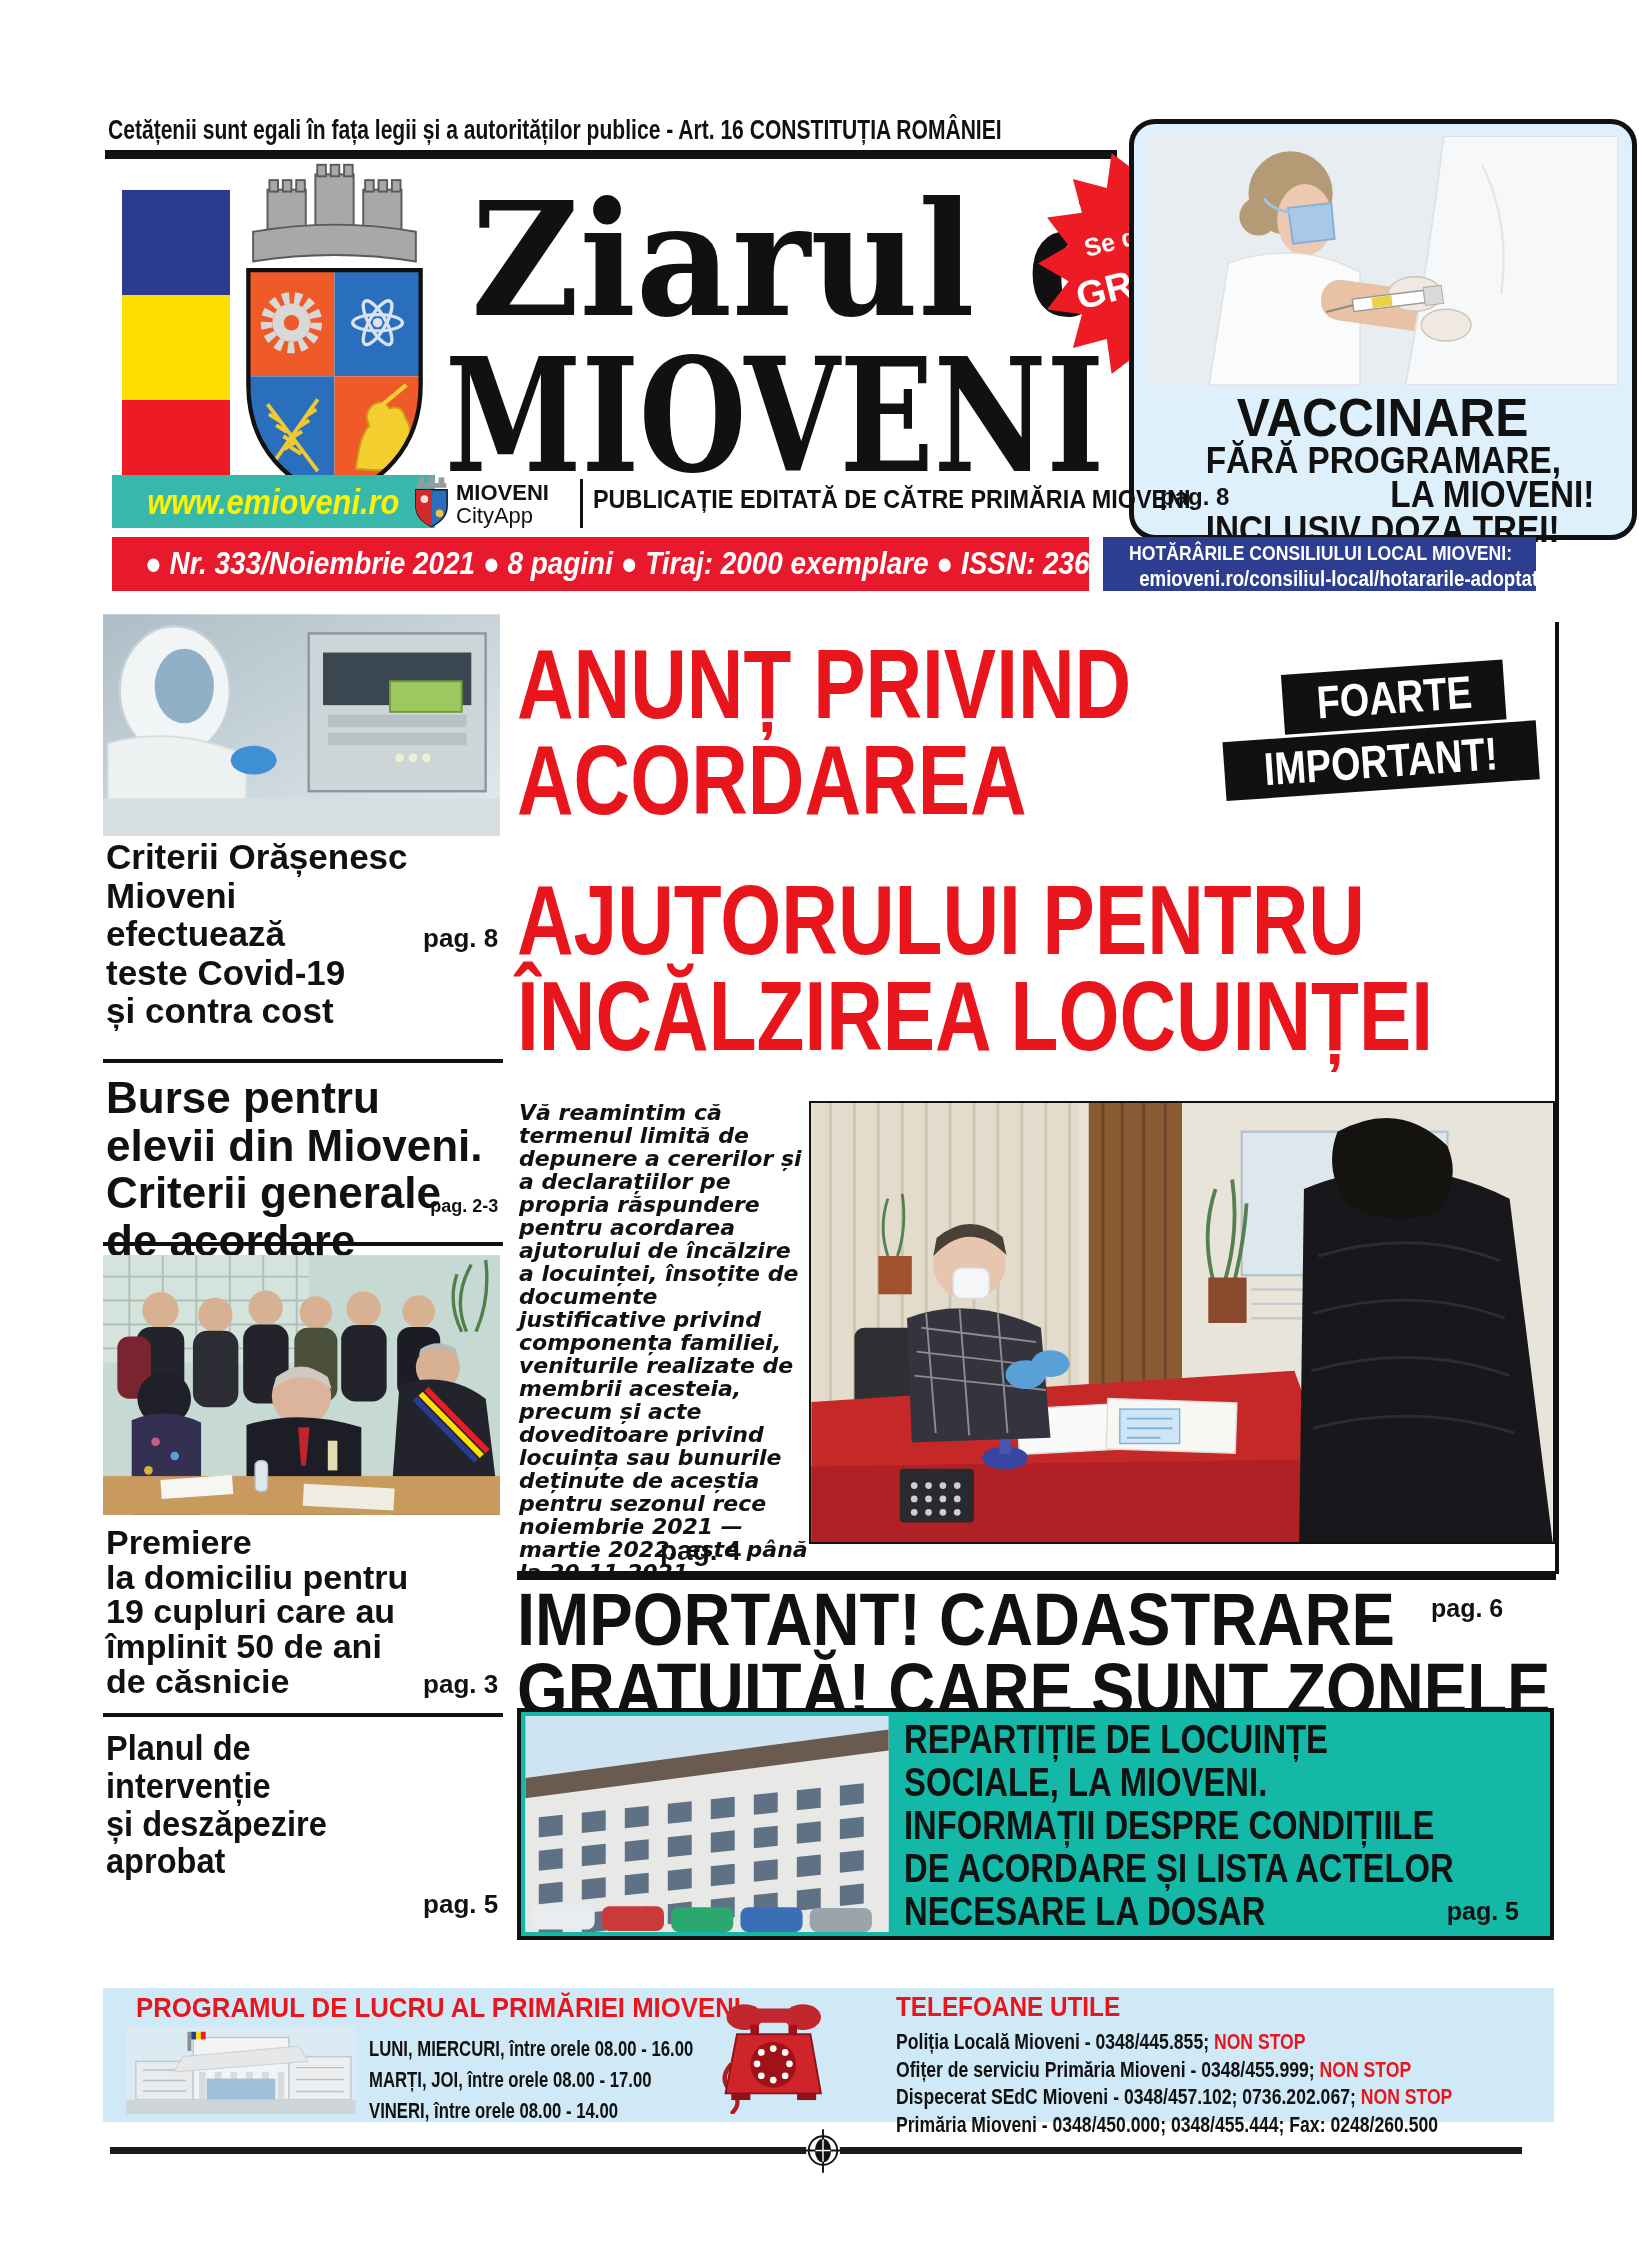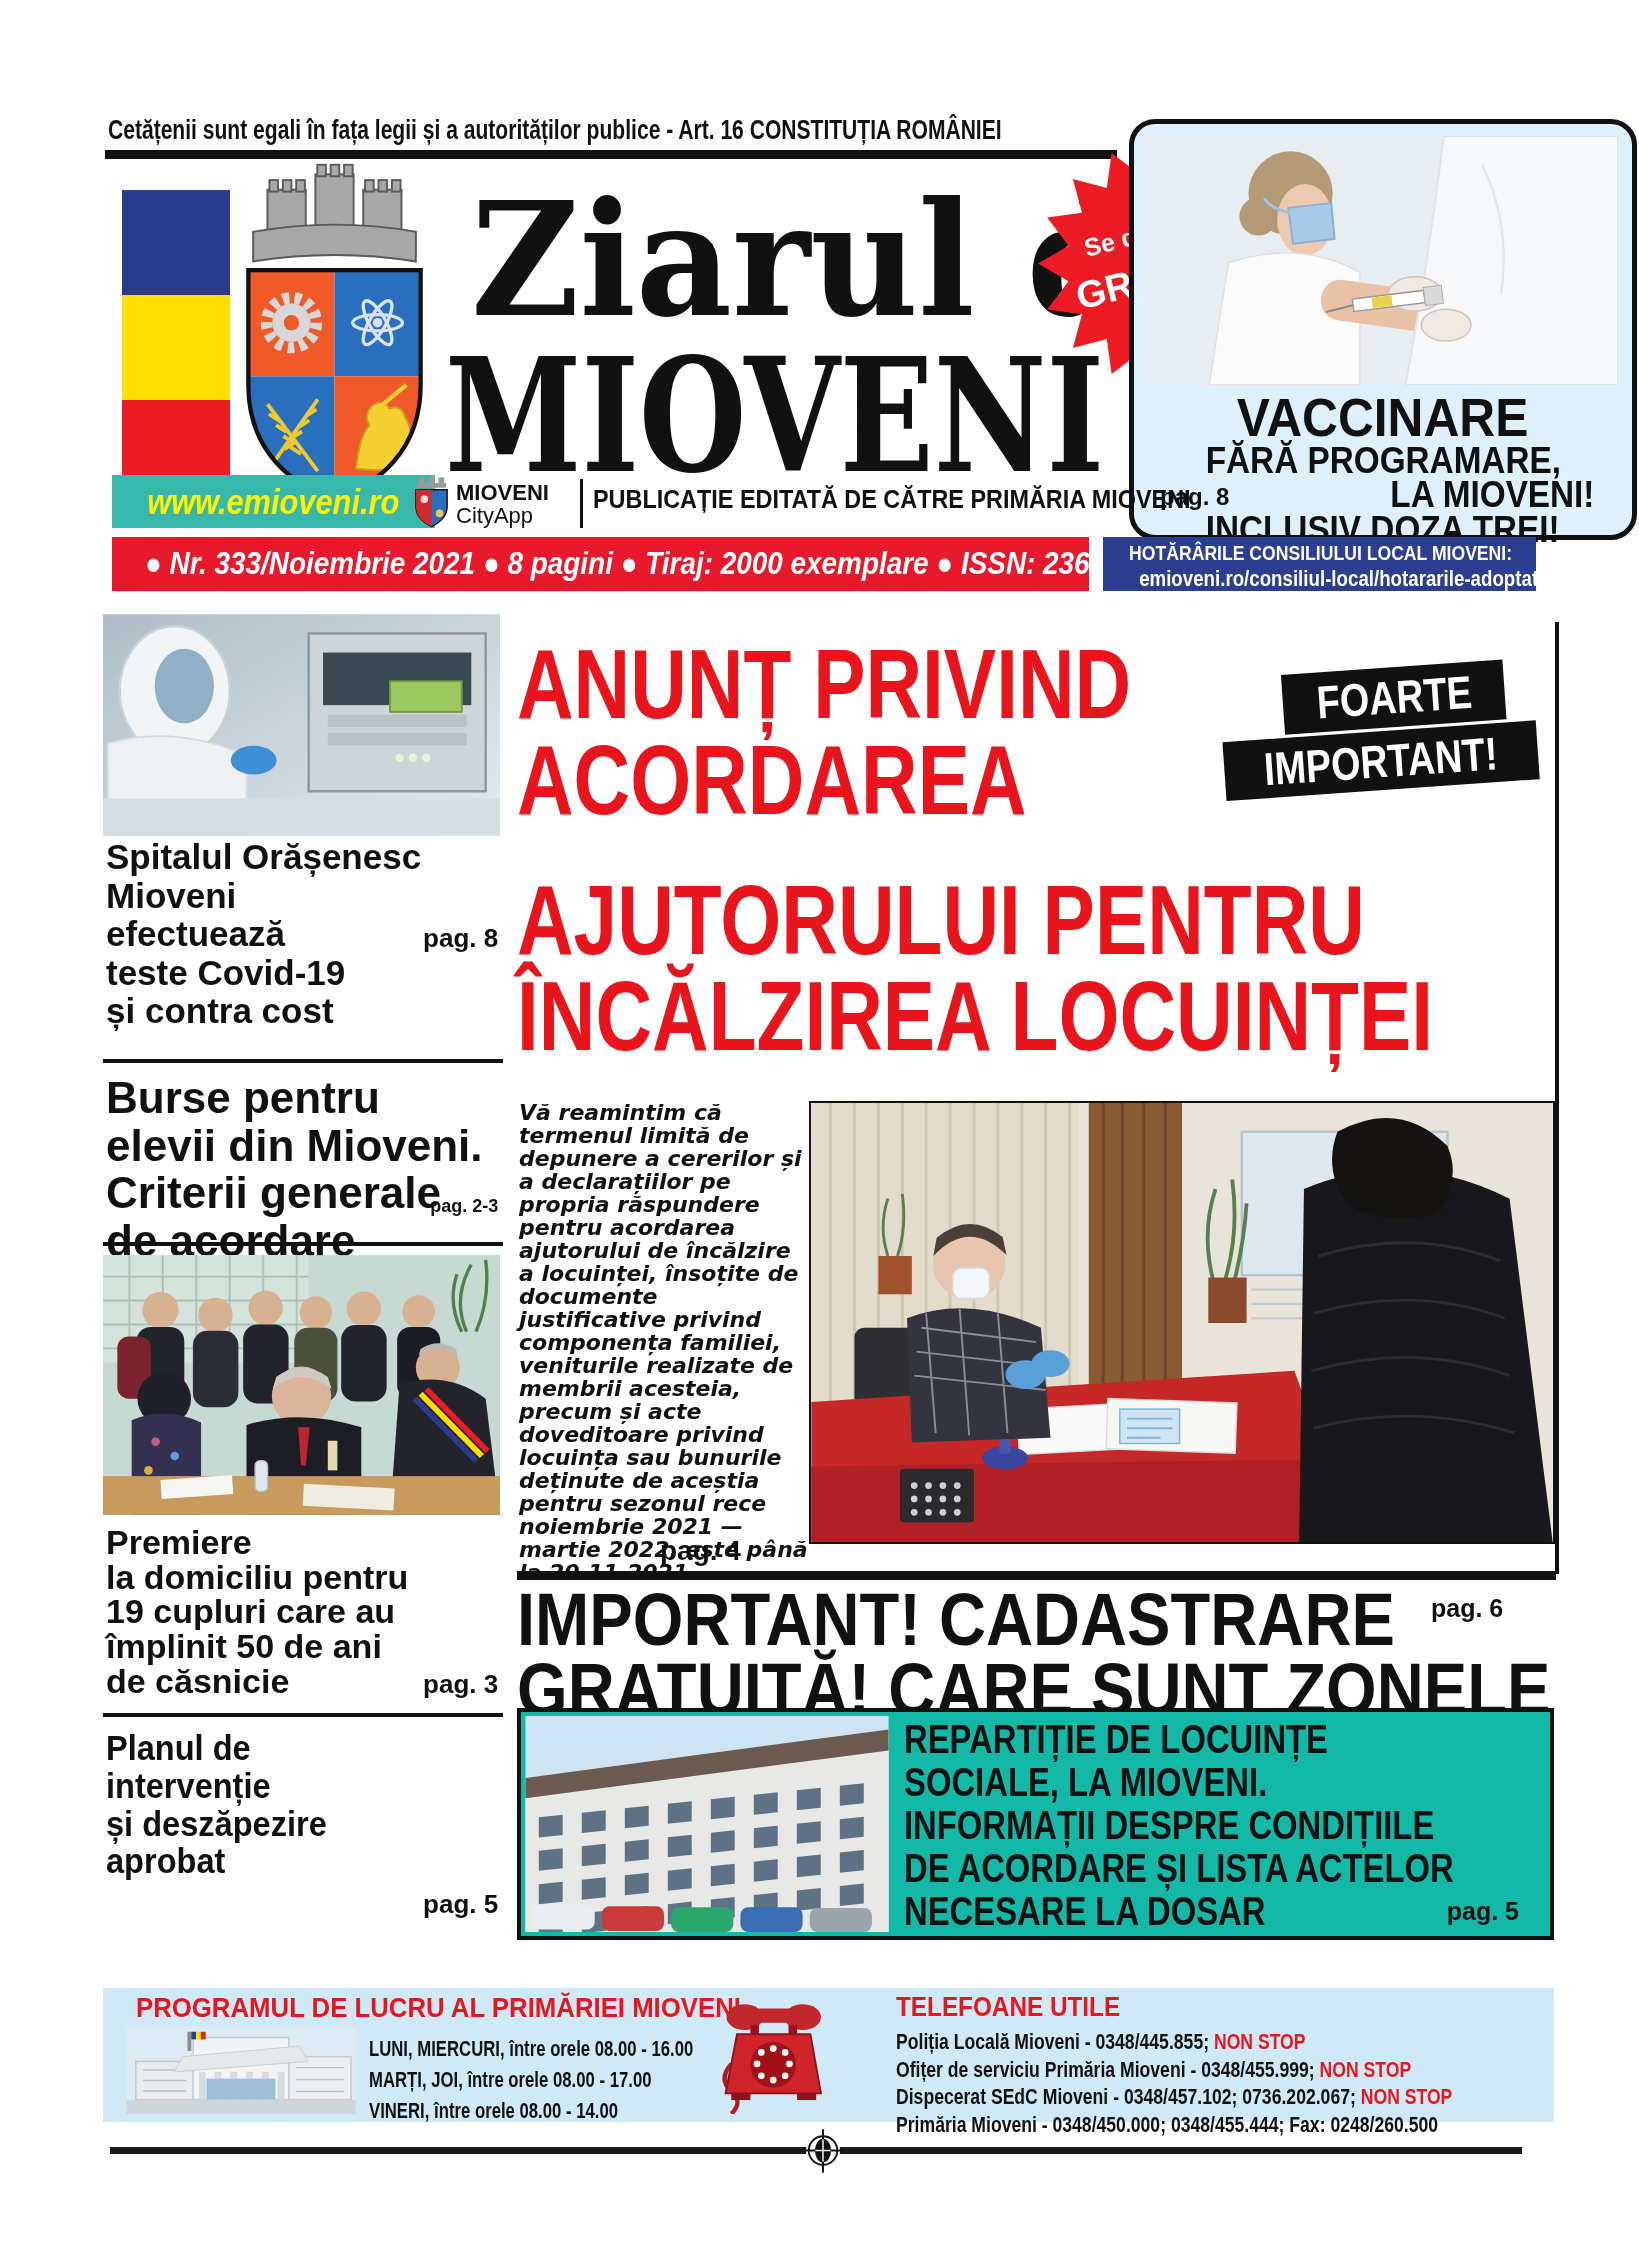--- a/index.html
+++ b/index.html
@@ -194,21 +194,21 @@
       <circle cx="676" cy="300" r="9" fill="#e7f3d2"></circle>
     <ellipse cx="150" cy="160" rx="115" ry="135" fill="#f2f5f6" stroke="#c9d2d6" stroke-width="5"></ellipse>
     <ellipse cx="170" cy="150" rx="62" ry="78" fill="#8fb0c6"></ellipse>
     <path d="M10,270 Q150,230 300,295 L300,463 L10,463 Z" fill="#eef1f2" stroke="#d5dde0" stroke-width="4"></path>
     <ellipse cx="315" cy="305" rx="48" ry="30" fill="#3f8fd4"></ellipse>
     <rect x="0" y="385" width="830" height="78" fill="#d6dee2"></rect>
   </svg>
 
   <div class="abs" style="left:106px;top:838px;width:397px;">
     <div class="b" style="font-size:35px;line-height:1.1;">
-      <div>Spitalul Orășenesc</div>
+      <div>Criterii Orășenesc</div>
       <div>Mioveni</div>
       <div>efectuează</div>
       <div>teste Covid-19</div>
       <div>și contra cost</div>
     </div>
     <div class="abs pagref" style="right:4.8px;top:85px;font-size:26px;">pag. 8</div>
   </div>
   <div class="abs divider" style="left:103px;top:1059px;width:400px;"></div>
 
   <div class="abs" style="left:106px;top:1074px;width:397px;">

